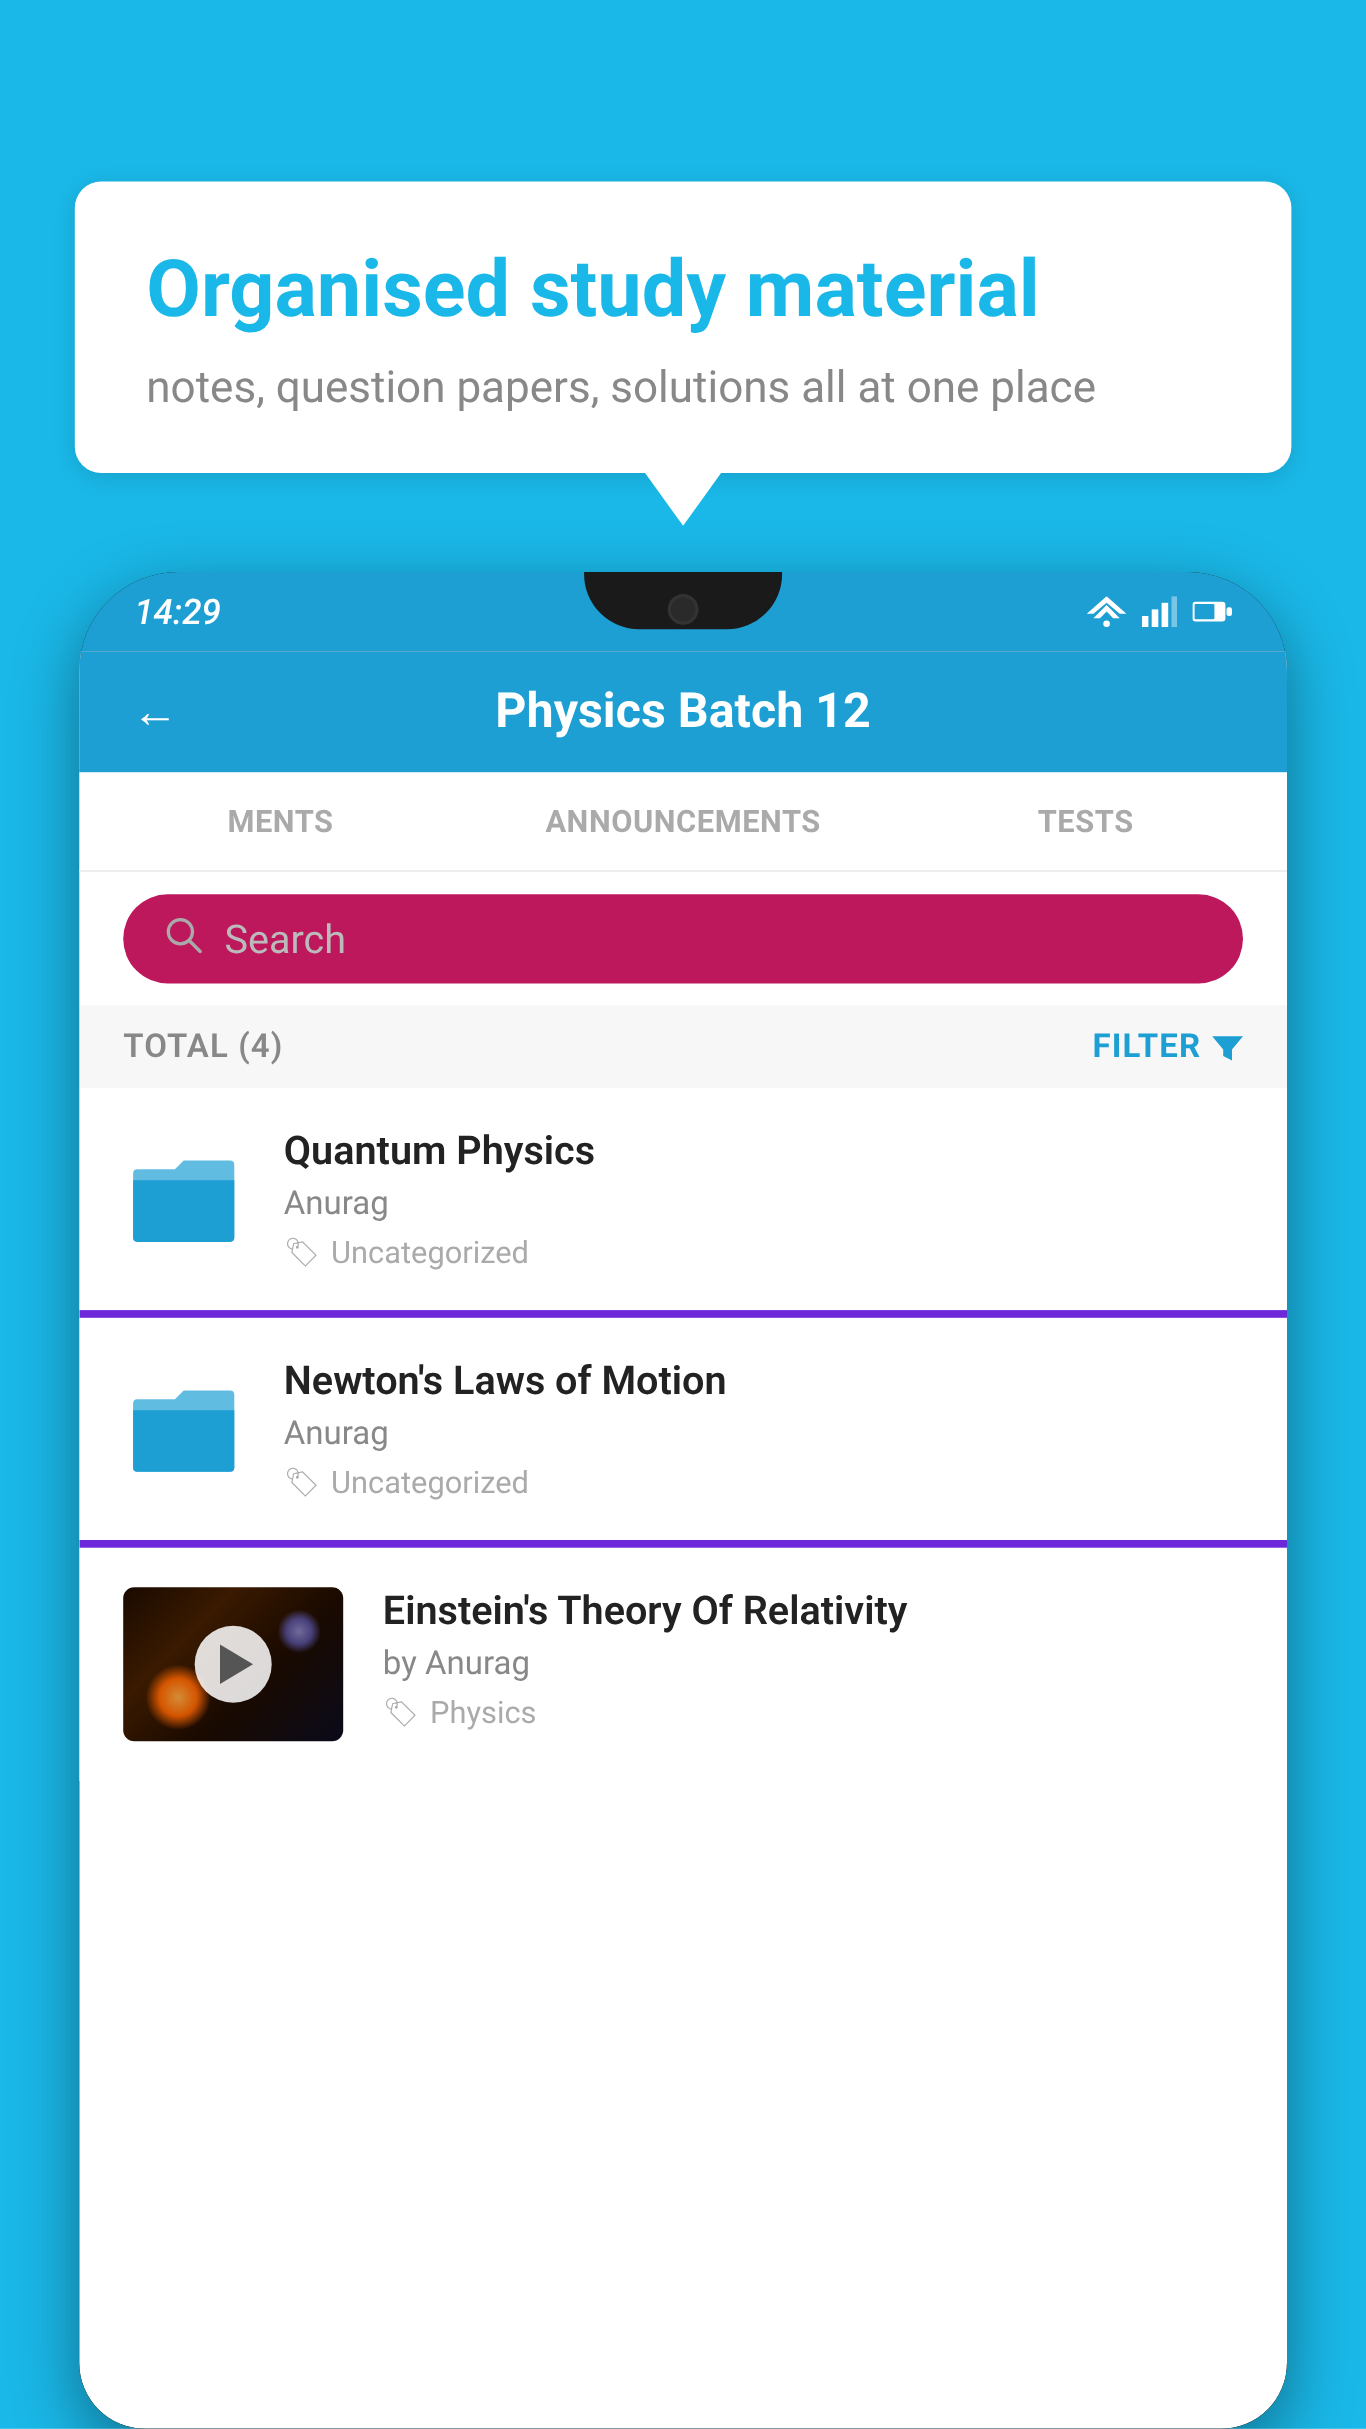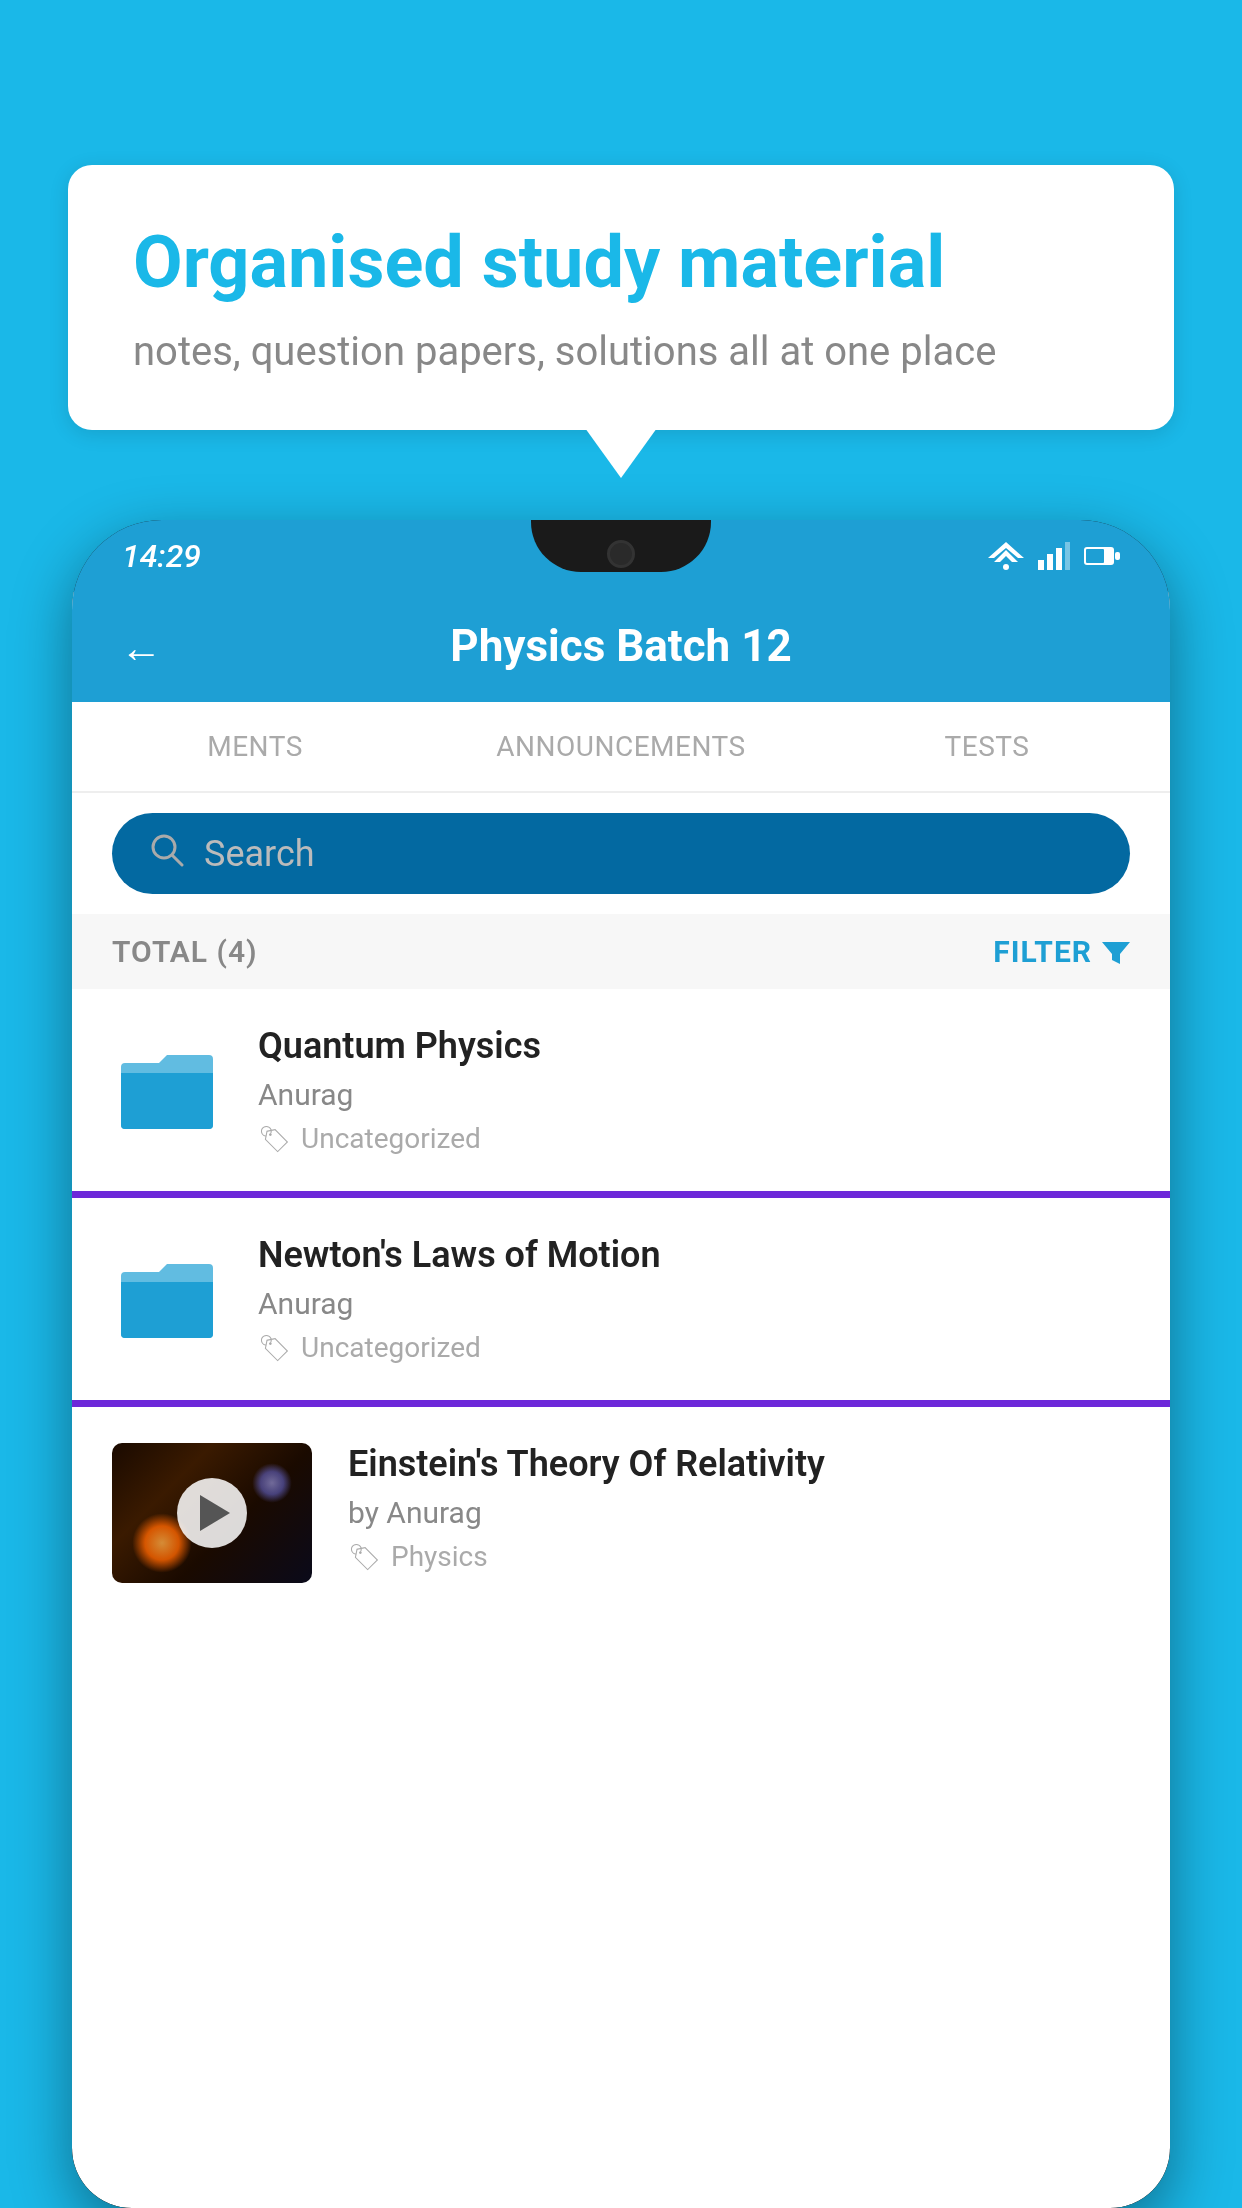--- a/index.html
+++ b/index.html
@@ -158,21 +158,21 @@
       display: flex;
       border-bottom: 2px solid #eee;
       overflow: hidden;
     }
 
     .tab {
       flex: 1;
       padding: 28px 10px;
       text-align: center;
       font-size: 28px;
-      font-weight: 400;
+      font-weight: 700;
       color: #aaa;
       letter-spacing: 0.5px;
       cursor: pointer;
       position: relative;
     }
 
     .tab.active {
       color: #1e9fd4;
     }
 
@@ -186,21 +186,21 @@
       background: #1e9fd4;
     }
 
     
     .search-container {
       background: white;
       padding: 20px 40px;
     }
 
     .search-bar {
-      background: #0369a1;
+      background: #be185d;
       border-radius: 50px;
       display: flex;
       align-items: center;
       padding: 18px 36px;
       gap: 20px;
     }
 
     .search-icon-wrap {
       color: #aaa;
       font-size: 36px;

